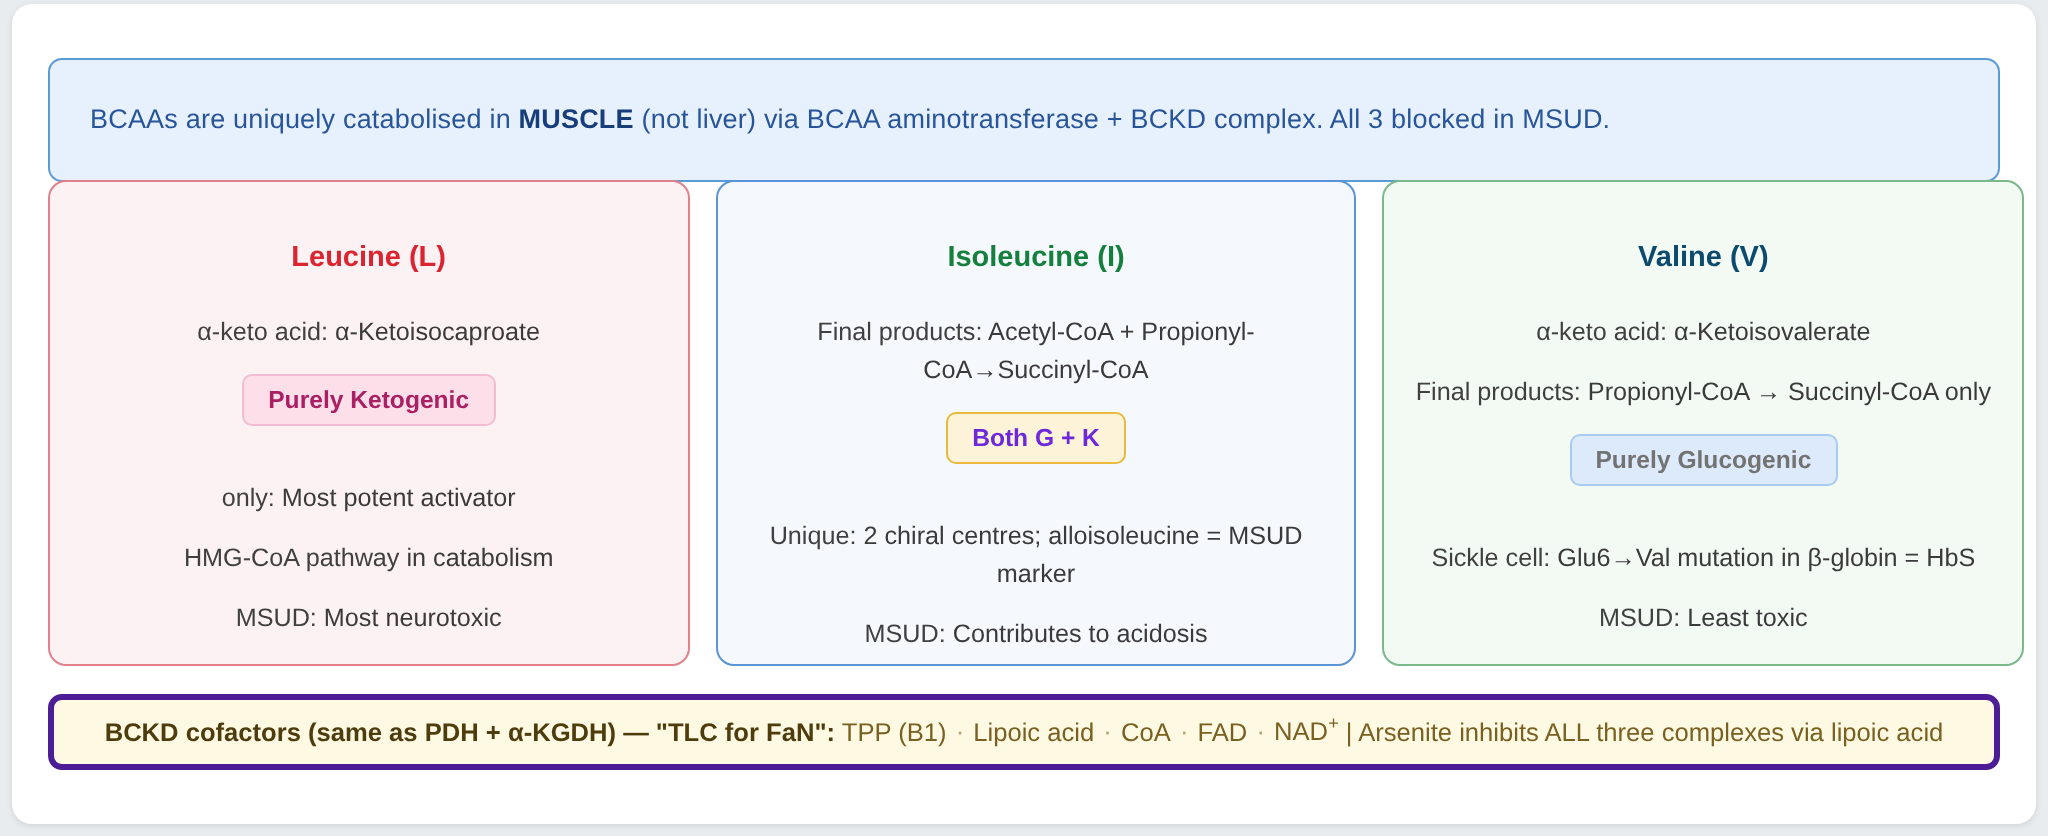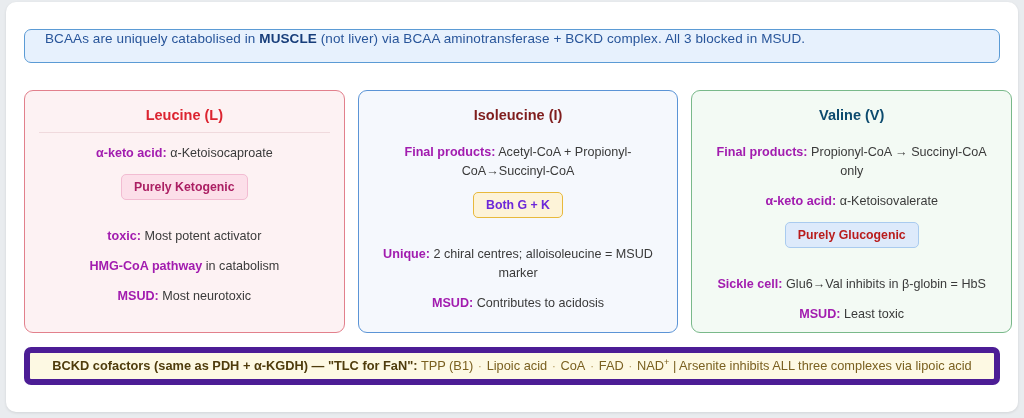--- a/index.html
+++ b/index.html
@@ -22,26 +22,26 @@
     background: #ffffff;
     border-radius: 10px;
     box-shadow: 0 1px 3px rgba(0,0,0,0.10);
     padding: 0;
   }
 
   
   .banner {
     position: absolute;
     left: 18px; top: 27px;
-    width: 976px; height: 34px;
+    width: 976px; height: 62px;
     background: #e7f1fd;
     border: 1px solid #5b9bd5;
     border-radius: 7px;
     display: flex;
-    align-items: flex-start;
+    align-items: center;
     padding: 0 20px;
   }
   .banner-text {
     font-size: 13.5px;
     color: #28559a;
     line-height: 1.35;
     letter-spacing: 0.1px;
   }
   .banner-text b { font-weight: bold; color: #173d7a; }
 
@@ -50,58 +50,58 @@
     position: absolute;
     left: 18px; top: 88px;
     width: 988px; height: 243px;
     display: flex;
     gap: 13px;
   }
   .card {
     flex: 1 1 0;
     border-radius: 9px;
     border: 1px solid #ccc;
-    padding: 12px 14px 10px 14px;
+    padding: 26px 14px 10px 14px;
     display: flex;
     flex-direction: column;
     align-items: center;
   }
   .card.leu { background: #fdf2f3; border-color: #e2808c; }
   .card.ile { background: #f5f8fd; border-color: #5b94d6; }
   .card.val { background: #f3faf4; border-color: #79b98a; }
 
   .card-title {
     font-size: 14.5px;
     font-weight: bold;
     text-align: center;
     margin: 4px 0 9px 0;
   }
   .card.leu .card-title { color: #dc2430; }
-  .card.ile .card-title { color: #7f1d1d; }
+  .card.ile .card-title { color: #15803d; }
   .card.val .card-title { color: #0c4a6e; }
 
   .divider {
     width: 100%;
     height: 1px;
     background: #e3e3e3;
     margin: 0 0 11px 0;
   }
   .card.leu .divider { background: #f0dadd; }
   .card.ile .divider { background: #dde5ef; }
   .card.val .divider { background: #dceadf; }
 
   .fact {
     font-size: 12.6px;
     color: #3a3a3a;
     text-align: center;
     line-height: 1.5;
     margin: 0 0 11px 0;
     width: 100%;
   }
-  .fact b { color: #a21caf; font-weight: bold; }
+  .fact b { color: #404040; font-weight: normal; }
 
   .badge-row {
     width: 100%;
     display: flex;
     justify-content: center;
     margin: 0 0 27px 0;
   }
   .badge {
     display: inline-block;
     font-size: 12.3px;
@@ -117,30 +117,30 @@
     color: #ab1f63;
   }
   .badge.both {
     background: #fdf3d8;
     border-color: #e8b93c;
     color: #6d28d9;
   }
   .badge.gluco {
     background: #ddeafb;
     border-color: #a9cbef;
-    color: #b91c1c;
+    color: #737373;
   }
 
   
   .footer {
     position: absolute;
     left: 18px; top: 345px;
     width: 976px; height: 38px;
     background: #fdf9e3;
-    border: 6px solid #4c1d95;
+    border: 3px solid #4c1d95;
     border-radius: 7px;
     display: flex;
     align-items: center;
     justify-content: center;
     padding: 0 18px;
   }
   .footer-text {
     font-size: 12.8px;
     color: #7a6020;
     text-align: center;
@@ -167,21 +167,21 @@
       <div class="card leu">
         <div class="card-title">Leucine (L)</div>
         <div class="divider"></div>
         <div class="fact">
           <b>α-keto acid:</b><span> α-Ketoisocaproate</span>
         </div>
         <div class="badge-row">
           <span class="badge keto">Purely Ketogenic</span>
         </div>
         <div class="fact">
-          <b>toxic:</b><span> Most potent activator</span>
+          <b>only:</b><span> Most potent activator</span>
         </div>
         <div class="fact">
           <b>HMG-CoA pathway</b><span> in catabolism</span>
         </div>
         <div class="fact">
           <b>MSUD:</b><span> Most neurotoxic</span>
         </div>
       </div>
 
       <div class="card ile">
@@ -198,30 +198,30 @@
         </div>
         <div class="fact">
           <b>MSUD:</b><span> Contributes to acidosis</span>
         </div>
       </div>
 
       <div class="card val">
         <div class="card-title">Valine (V)</div>
         <div class="divider"></div>
         <div class="fact">
+          <b>α-keto acid:</b><span> α-Ketoisovalerate</span>
+        </div>
+        <div class="fact">
           <b>Final products:</b><span> Propionyl-CoA → Succinyl-CoA only</span>
-        </div>
-        <div class="fact">
-          <b>α-keto acid:</b><span> α-Ketoisovalerate</span>
         </div>
         <div class="badge-row">
           <span class="badge gluco">Purely Glucogenic</span>
         </div>
         <div class="fact">
-          <b>Sickle cell:</b><span> Glu6→Val inhibits in β-globin = HbS</span>
+          <b>Sickle cell:</b><span> Glu6→Val mutation in β-globin = HbS</span>
         </div>
         <div class="fact">
           <b>MSUD:</b><span> Least toxic</span>
         </div>
       </div>
 
     </div>
 
     <div class="footer">
       <div class="footer-text">

